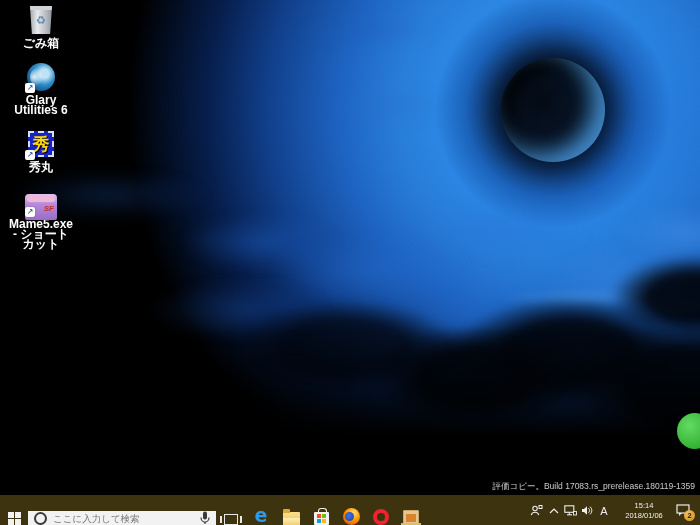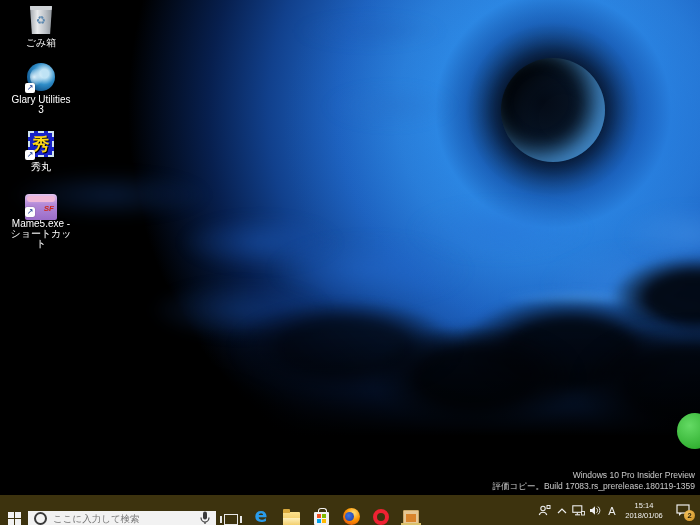--- a/index.html
+++ b/index.html
@@ -45,22 +45,22 @@
     box-shadow:0 0 20px 8px rgba(3,10,22,.55), inset -12px -8px 20px rgba(80,160,230,.75), inset 10px 8px 22px rgba(0,0,0,.92);
   }
 
   #green-dot { position:absolute; right:-13px; top:413px; width:36px; height:36px; border-radius:50%;
     background:radial-gradient(circle at 35% 35%, #64da64, #2fae2f 75%, #269a26); }
 
   
   #icon-col { position:absolute; left:8px; top:4px; display:flex; flex-direction:column; gap:13px; width:66px; }
   .dicon { display:flex; flex-direction:column; align-items:center; width:66px; cursor:default; }
   .dicon .art { width:32px; height:32px; position:relative; display:flex; align-items:center; justify-content:center; }
-  .dicon .lbl { margin-top:2px; font-size:10px; line-height:10px; color:#fff; text-align:center;
-    text-shadow:1px 1px 2px #000, 0 0 3px #000; max-width:64px; }
+  .dicon .lbl { margin-top:2px; font-size:12px; line-height:10px; color:#fff; text-align:center;
+    text-shadow:1px 1px 2px #000, 0 0 3px #000; max-width:64px;font-weight:bold; }
   .shortcut-arrow { position:absolute; left:0; bottom:0; width:10px; height:10px; background:#fff;
     border-radius:2px; font-size:8px; line-height:10px; text-align:center; color:#1a3c8f; box-shadow:0 0 1px rgba(0,0,0,.6); }
 
   .art-bin { width:24px; height:28px; background:linear-gradient(to right,#9aa0a6,#e8eaec 35%,#b9bec4 70%,#888e94);
     clip-path:polygon(4% 0,96% 0,88% 100%,12% 100%); border-radius:2px; position:relative; }
   .art-bin::before { content:""; position:absolute; left:0; top:0; right:0; height:4px; background:#cfd3d7; border-radius:2px; }
   .art-bin .glyph { position:absolute; left:50%; top:50%; transform:translate(-50%,-50%); color:#5b88b0; font-size:11px; }
 
   .art-glary { width:28px; height:28px; border-radius:50%;
     background:radial-gradient(circle at 62% 38%, #bfe3f5 0 18%, #2f8dc8 45%, #0d4f86 80%, #083a64); position:relative; }
@@ -118,21 +118,21 @@
   .opera { width:16px; height:16px; border-radius:50%; border:4.5px solid #ef2232; }
   .orange-app { width:16px; height:15px; background:#e6c793; border:1px solid #c9a869; border-radius:1px; display:grid; place-items:center; }
   .orange-app i { width:10px; height:8px; background:#d8842c; display:block; }
   .run-line { position:absolute; bottom:0; left:5px; right:5px; height:2px; background:#d9c06a; }
 
   #tray { margin-left:auto; display:flex; align-items:center; flex:none; padding-right:2px; }
   .tray-cell { display:flex; align-items:center; justify-content:center; width:17px; height:29px; color:#ededed; flex:none; }
   .tray-cell svg { display:block; }
   #ime-a { font-size:11px; width:16px; }
   #clock { width:48px; display:flex; flex-direction:column; align-items:center; justify-content:center;
-    color:#f2f2f2; font-size:7.5px; line-height:10px; }
+    color:#f2f2f2; font-size:7.5px; line-height:10px;margin-left:8px; }
   #action-center { width:30px; position:relative; }
   #ac-badge { position:absolute; right:3px; bottom:4px; width:11px; height:11px; border-radius:50%;
     background:radial-gradient(circle at 35% 30%, #f0c05c, #cf8f1e); color:#2a2208; font-size:7.5px; font-weight:bold;
     display:flex; align-items:center; justify-content:center; }
 </style>
 </head>
 <body>
 
 <div id="desktop">
   <div id="wallpaper">
@@ -165,21 +165,21 @@
         <span class="glyph">♻</span>
           </div>
         </div>
       <div class="lbl">ごみ箱</div>
     </div>
     <div class="dicon">
       <div class="art">
           <div class="art-glary"></div>
         <span class="shortcut-arrow">↗</span>
         </div>
-      <div class="lbl">Glary Utilities 3</div>
+      <div class="lbl">Glary Utilities 6</div>
     </div>
     <div class="dicon">
       <div class="art">
           <div class="art-hidemaru">
         <span class="glyph">秀</span>
           </div>
         <span class="shortcut-arrow">↗</span>
         </div>
       <div class="lbl">秀丸</div>
     </div>
@@ -188,21 +188,20 @@
           <div class="art-mame">
         <span class="glyph">SF</span>
           </div>
         <span class="shortcut-arrow">↗</span>
         </div>
       <div class="lbl">Mame5.exe - ショートカット</div>
     </div>
   </div>
 
   <div id="watermark">
-    <div>Windows 10 Pro Insider Preview</div>
     <div>評価コピー。Build 17083.rs_prerelease.180119-1359</div>
   </div>
 
   <div id="taskbar">
     <div class="tb-btn" id="start-btn">
       <div class="winlogo">
           <span></span>
           <span></span>
           <span></span>
           <span></span>

